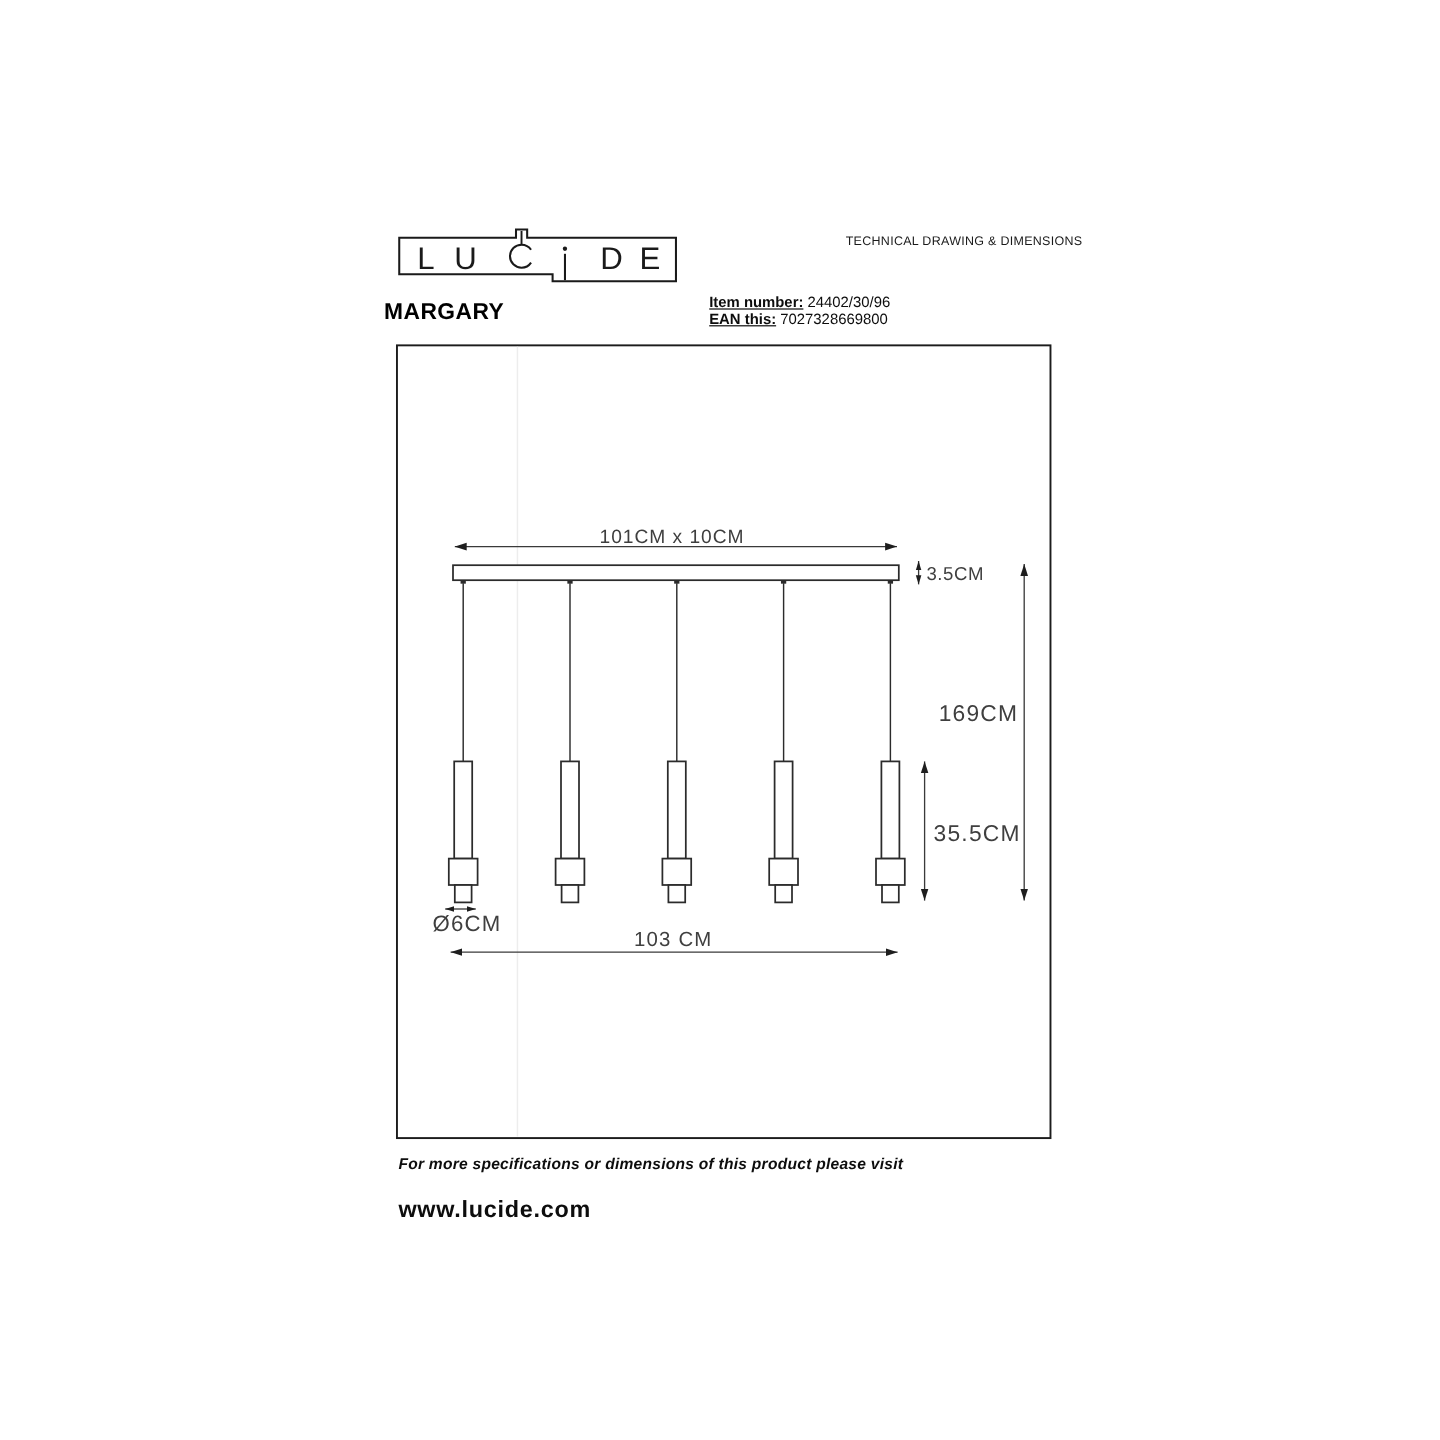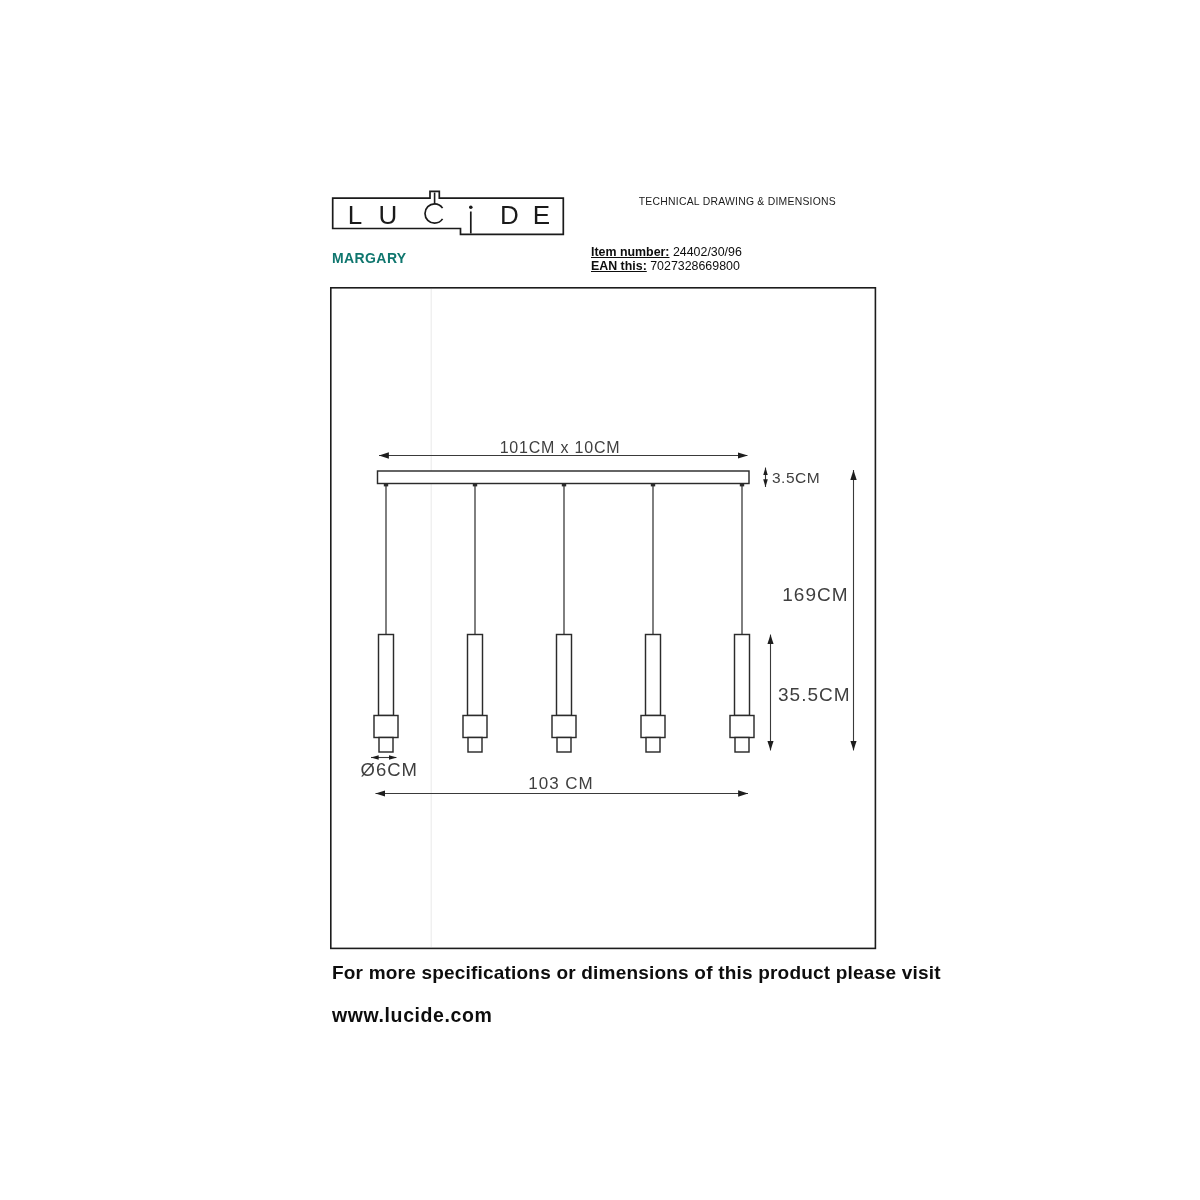--- a/index.html
+++ b/index.html
@@ -2,30 +2,30 @@
 <html><head>
 <meta charset="utf-8">
 <style>
   html,body{margin:0;padding:0;background:#ffffff;}
   body{width:1200px;height:1200px;position:relative;font-family:"Liberation Sans",sans-serif;color:#111;}
   .page{position:absolute;inset:0;background:#fff;overflow:hidden;}
 
   .abs{position:absolute;}
 
   
-  #doc-title{left:566px;top:196px;width:270px;text-align:right;font-size:10.4px;letter-spacing:.25px;color:#1a1a1a;}
-  #product-name{left:332px;top:250px;font-size:14px;font-weight:bold;letter-spacing:.4px;color:#0f766e;}
+  #doc-title{left:632px;top:196px;width:270px;text-align:right;font-size:10.4px;letter-spacing:.25px;color:#1a1a1a;}
+  #product-name{left:320px;top:250px;font-size:19px;font-weight:bold;letter-spacing:.4px;color:#000000;}
   #meta{left:591px;top:245px;font-size:12.4px;line-height:14px;color:#0d0d0d;white-space:nowrap;}
   #meta .lbl{font-weight:bold;text-decoration:underline;}
   #meta .val-bold{font-weight:normal;text-align:right;}
   #meta .val{font-weight:normal;}
 
   
   #footer{left:332px;top:962px;color:#0d0d0d;}
-  #footer .f1{font-size:19px;font-weight:bold;letter-spacing:.2px;}
+  #footer .f1{font-size:13px;font-weight:bold;letter-spacing:.2px;font-style:italic;}
   #footer .f2{font-size:19.5px;font-weight:bold;letter-spacing:.6px;margin-top:20px;}
 
   
   svg{display:block;overflow:visible;}
   .outline{fill:#ffffff;stroke:#2b2b2b;stroke-width:1.45;}
   .dimline{stroke:#3a3a3a;stroke-width:1.1;fill:none;}
   .dimtext{fill:#3f3f3f;font-family:"Liberation Sans",sans-serif;}
   .logo-stroke{fill:none;stroke:#1a1a1a;stroke-width:1.7;}
   .logo-letter{fill:#1a1a1a;font-family:"Liberation Sans",sans-serif;font-size:26px;}
 </style>

